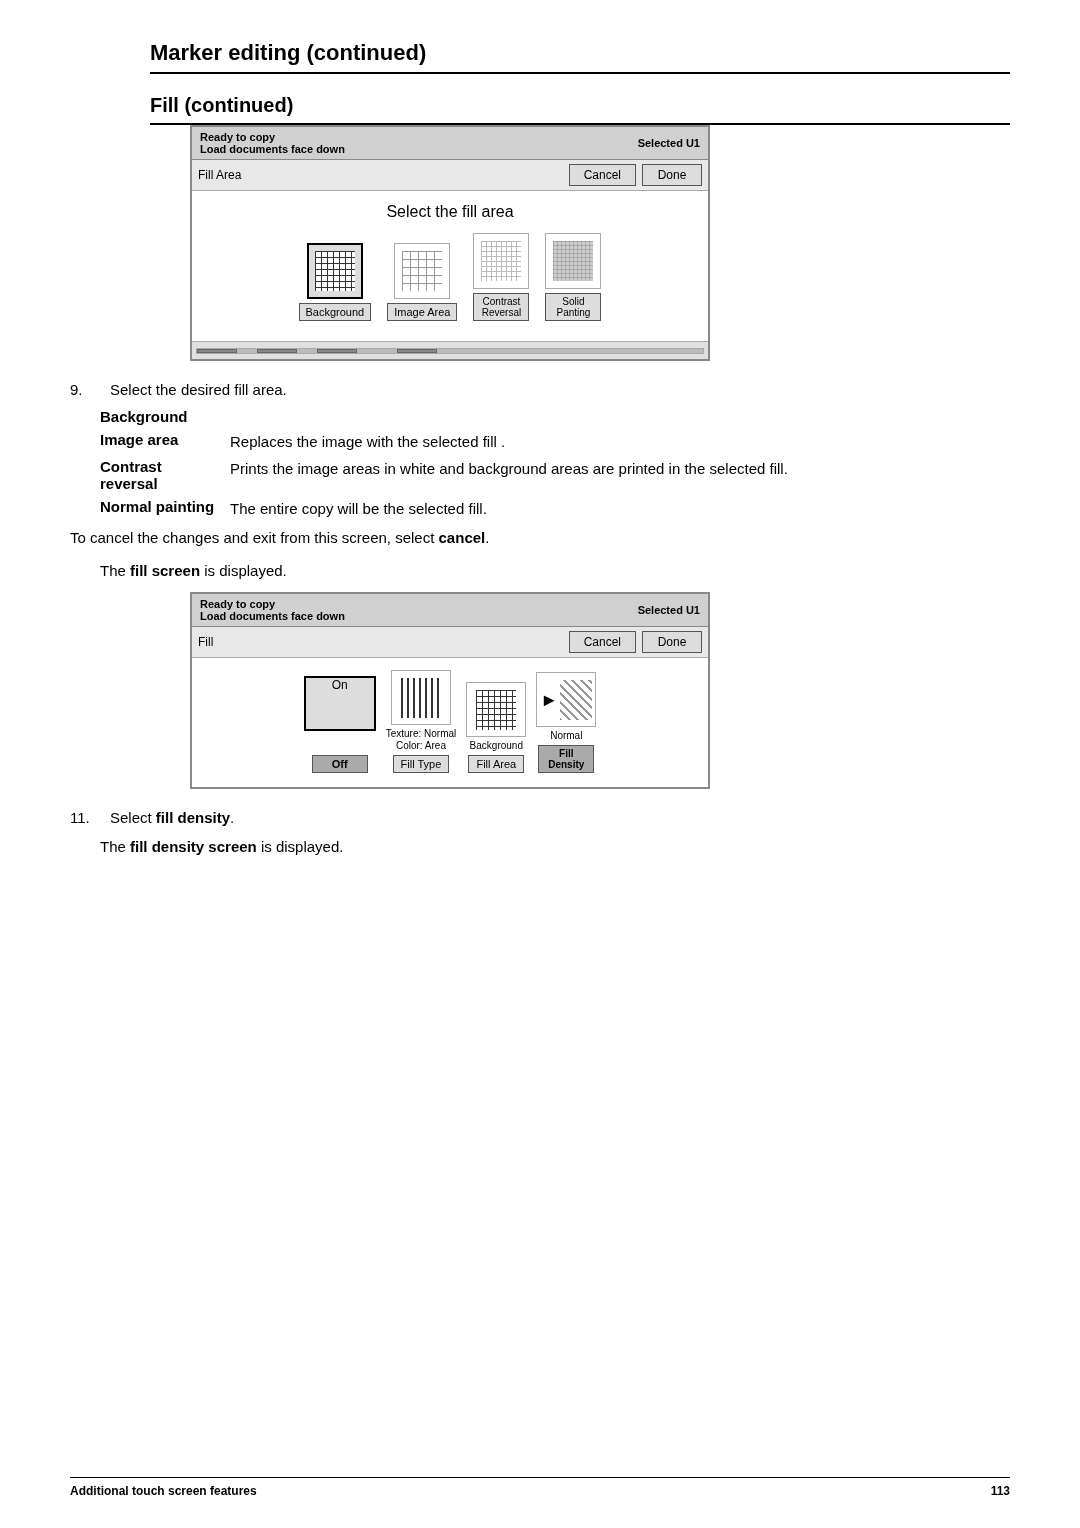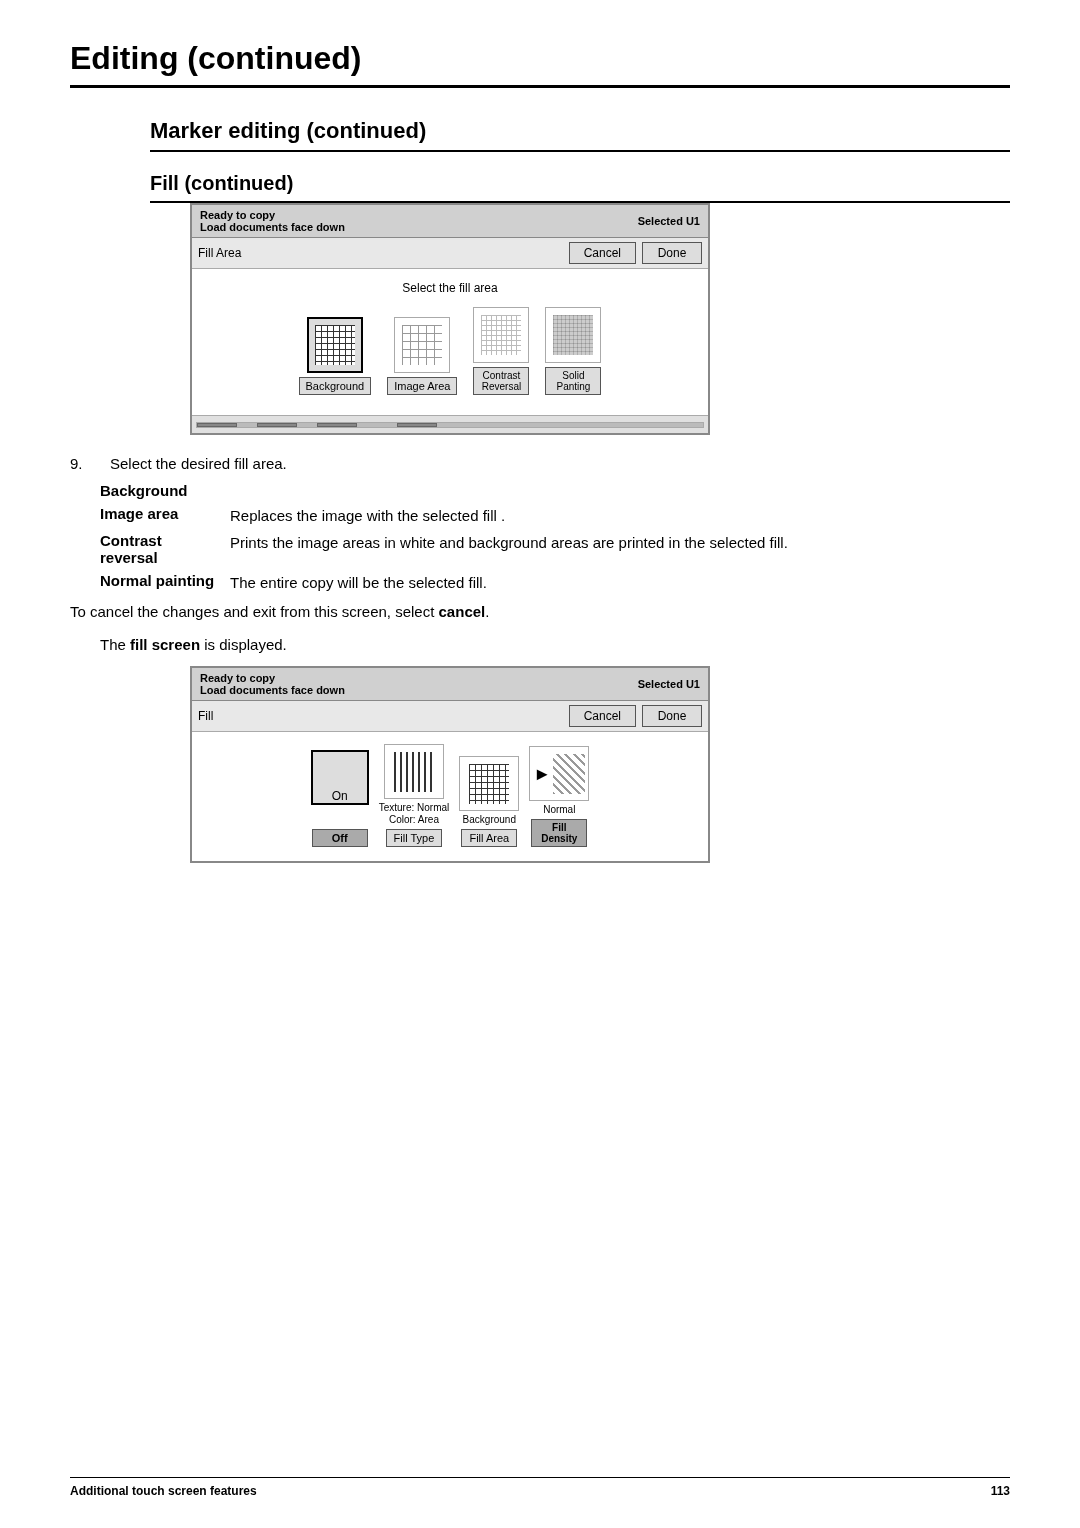--- a/index.html
+++ b/index.html
@@ -97,21 +97,21 @@
       text-align: center;
     }
 
     .ui-panel-body {
       padding: 12px 10px;
       background: #fff;
     }
 
     .ui-select-label {
       text-align: center;
-      font-size: 12px;
+      font-size: 16px;
       margin-bottom: 12px;
     }
 
     
     .fill-area-row {
       display: flex;
       justify-content: center;
       align-items: flex-end;
       gap: 16px;
       margin-bottom: 8px;
@@ -352,21 +352,20 @@
     
     .step11-block {
       margin-top: 8px;
     }
   </style>
 </head>
 <body>
 
 <div class="page-content">
 
-  <h1 class="main-title">Editing (continued)</h1>
 
   <h2 class="section-title">Marker editing (continued)</h2>
 
   <h3 class="sub-title">Fill (continued)</h3>
 
   <div class="ui-panel">
     <div class="ui-panel-header">
       <div class="ui-panel-header-left">
         <div>Ready to copy</div>
         <div>Load documents face down</div>
@@ -476,21 +475,21 @@
     </div>
     <div class="ui-panel-toolbar">
       <span class="ui-panel-toolbar-label">Fill</span>
       <button class="ui-btn">Cancel</button>
       <button class="ui-btn">Done</button>
     </div>
     <div class="ui-panel-body" style="padding-bottom: 8px;">
       <div class="fill-screen-row">
 
         <div class="fill-screen-item">
-          <div class="fill-screen-icon selected" style="border:2px solid #000; width:58px; height:55px; display:flex; align-items:flex-end; justify-content:center; font-size:12px;">
+          <div class="fill-screen-icon selected" style="border:2px solid #000; width:72px; height:55px; display:flex; align-items:flex-start; justify-content:center; font-size:12px;">
             <span>On</span>
           </div>
           <div style="height:18px;">&nbsp;</div>
           <div class="fill-label-btn2 selected">Off</div>
         </div>
 
         <div class="fill-screen-item">
           <div class="fill-screen-icon" style="border:1px solid #aaa; width:60px; height:55px; display:flex; align-items:center; justify-content:center;">
             <div class="pattern-vlines"></div>
           </div>
@@ -518,19 +517,30 @@
           <div class="fill-label-btn2" style="white-space:nowrap; font-size:10px; background:#aaa; font-weight:bold;">
             <div>Fill</div>
             <div>Density</div>
           </div>
         </div>
 
       </div>
     </div>
   </div>
 
+  <div class="step11-block">
+    <div class="step-item">
+      <span class="step-number">11.</span>
+      <span class="step-content">
+        <span>Select </span><span class="inline-bold">fill density</span><span>.</span>
+      </span>
+    </div>
+    <p class="body-text" style="margin-left:30px;">
+      <span>The </span><span class="inline-bold">fill density screen</span><span> is displayed.</span>
+    </p>
+  </div>
 
 </div>
 
 <div class="page-footer">
   <span class="inline-bold">Additional touch screen features</span>
   <span>113</span>
 </div>
 
 </body></html>

